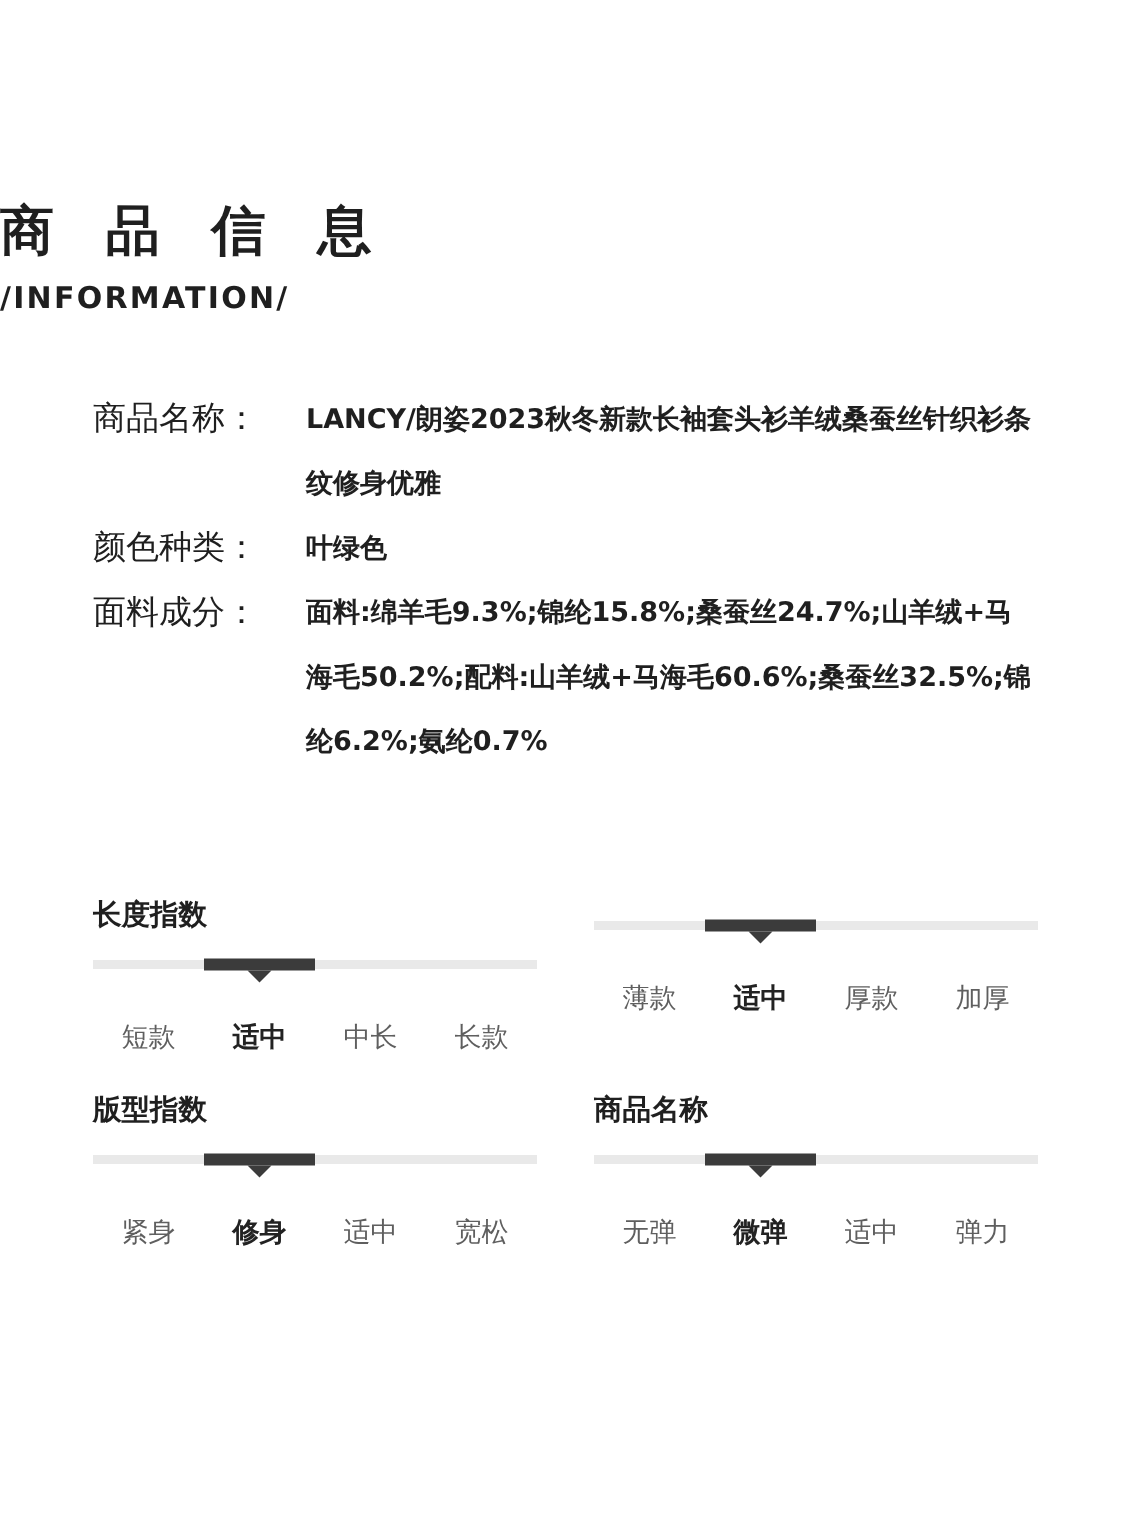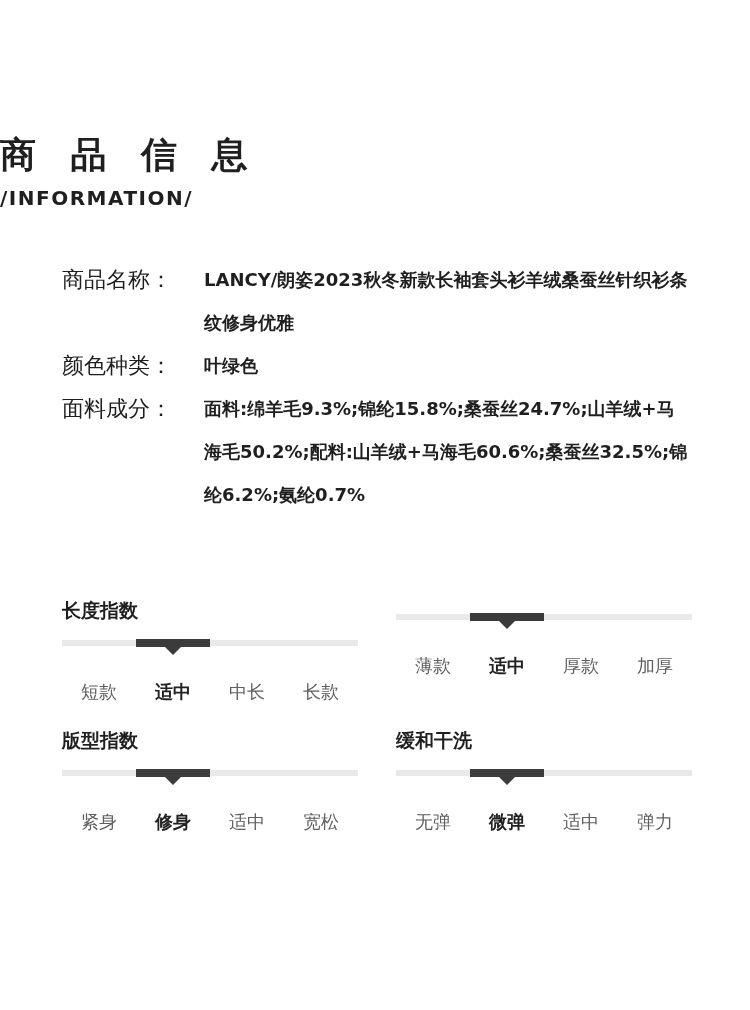--- a/index.html
+++ b/index.html
@@ -184,21 +184,21 @@
       </div>
       <div class="options">
         <span class="option">紧身</span>
         <span class="option selected">修身</span>
         <span class="option">适中</span>
         <span class="option">宽松</span>
       </div>
     </div>
 
     <div class="index-block">
-      <h2 class="index-title">缓和干洗</h2>
+      <h2 class="index-title">商品名称</h2>
       <div class="slider">
         <div class="track"></div>
         <div class="active-bar"></div>
         <div class="pointer"></div>
       </div>
       <div class="options">
         <span class="option">无弹</span>
         <span class="option selected">微弹</span>
         <span class="option">适中</span>
         <span class="option">弹力</span>

